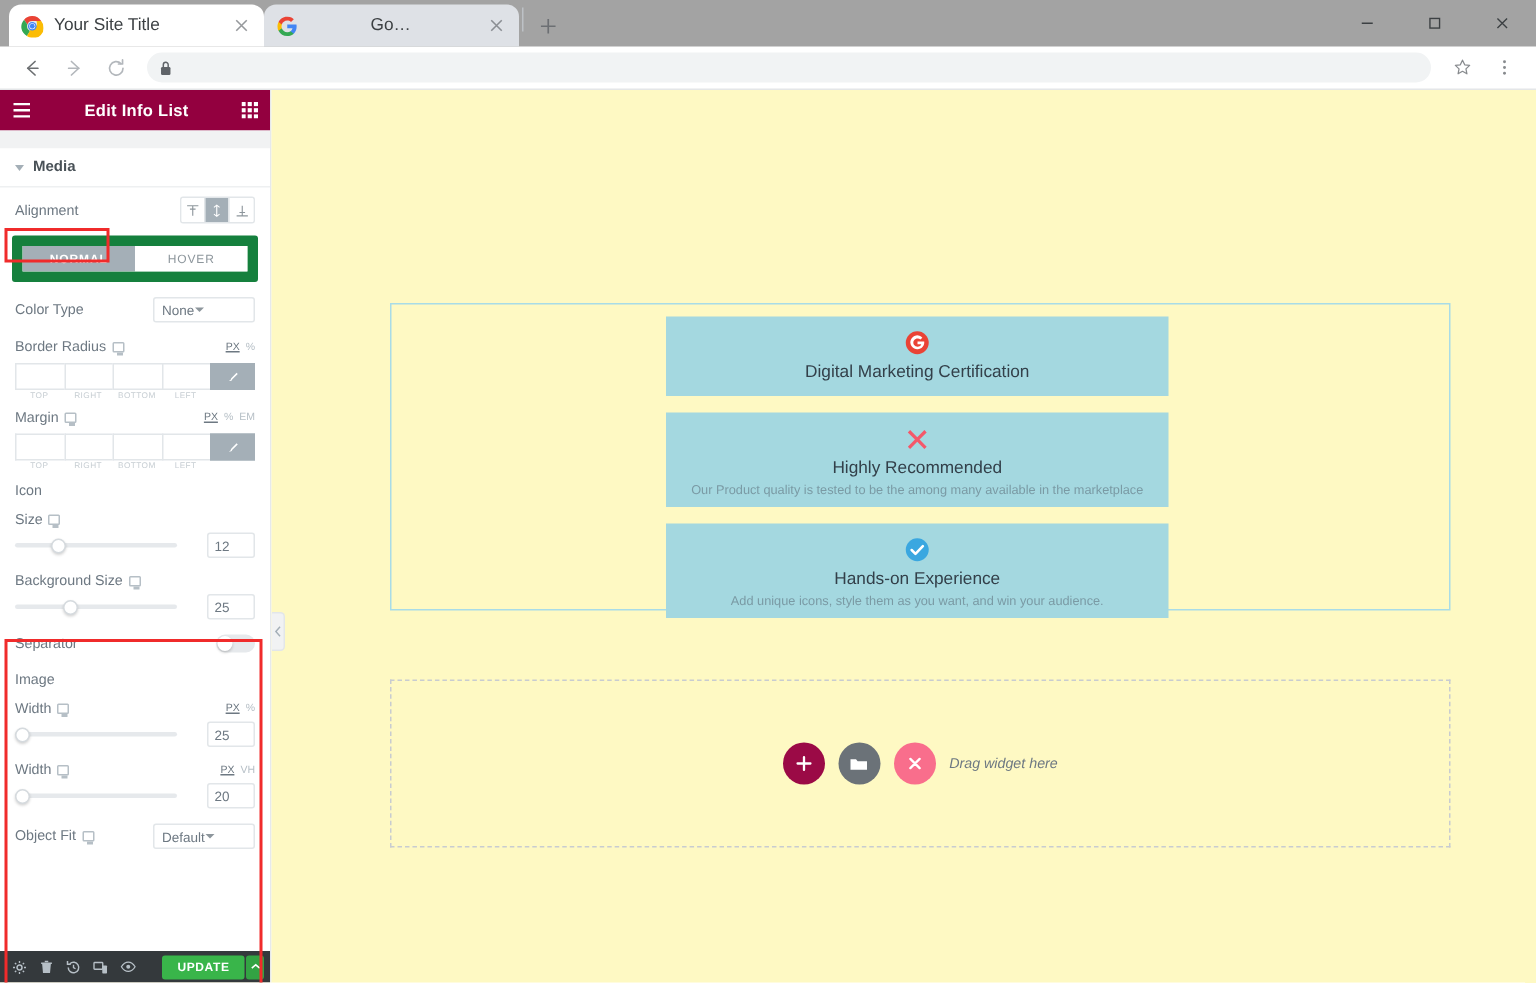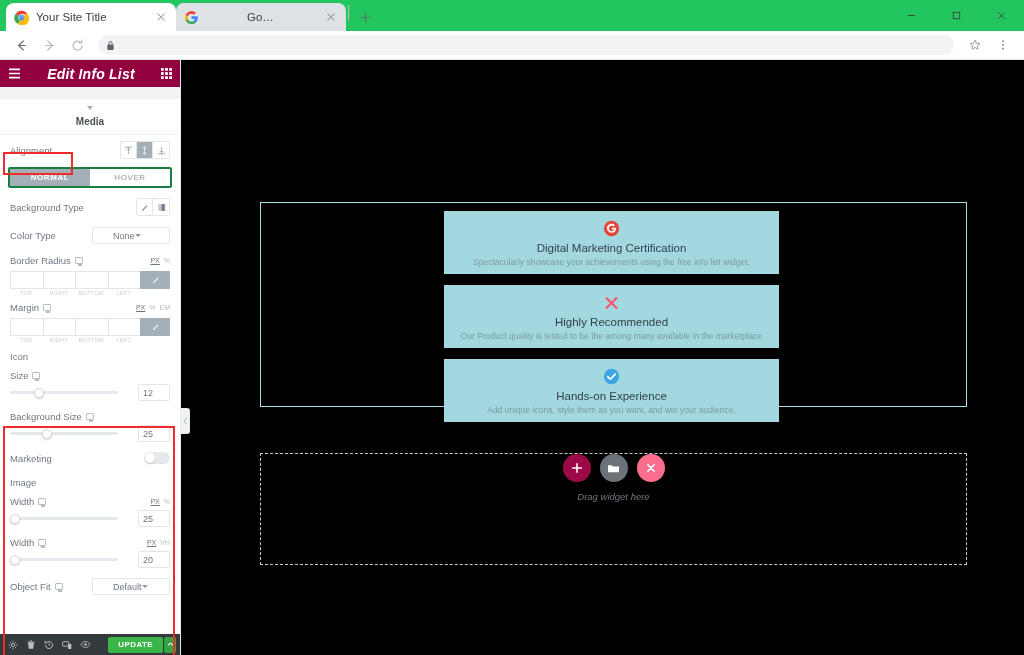--- a/index.html
+++ b/index.html
@@ -8,21 +8,21 @@
     width:1024px; height:655px;
     font-family:"Liberation Sans", sans-serif;
     background:#ffffff;
     overflow:hidden;
     position:relative;
   }
 
   
   .browser { position:absolute; inset:0; display:flex; flex-direction:column; }
   .tabstrip {
-    height:31px; background:#22c55e;
+    height:31px; background:#a3a3a3;
     display:flex; align-items:flex-end; padding-left:6px; position:relative;
   }
   .tab {
     height:28px; width:170px; display:flex; align-items:center;
     border-radius:8px 8px 0 0; padding:0 8px; gap:7px; font-size:11.5px; color:#3c4043;
     position:relative;
   }
   .tab.active { background:#ffffff; }
   .tab.inactive { background:#dee1e6;gap:48px; }
   .tab-favicon { width:15px; height:15px; flex:0 0 15px; display:block; }
@@ -50,31 +50,30 @@
 
   
   .panel {
     width:181px; flex:0 0 181px; background:#ffffff;
     display:flex; flex-direction:column; position:relative;
     border-right:1px solid #e6e9ec;
   }
   .panel-header {
     height:27px; background:#93003f; color:#fff;
     display:flex; align-items:center; justify-content:space-between;
-    padding:0 8px; font-size:14px; font-weight:bold; letter-spacing:.2px;font-style:italic;
+    padding:0 8px; font-size:11px; font-weight:bold; letter-spacing:.2px;
   }
   .panel-header .ph-title { flex:1; text-align:center; }
   .panel-tabs { height:12px; background:#f1f2f3; }
   .panel-body { flex:1; overflow:hidden; background:#fff; }
 
   .section-head {
     display:flex; align-items:center; gap:6px;
     padding:7px 10px; font-size:10px; color:#495157; font-weight:bold;
     border-bottom:1px solid #eef0f1;
-    flex-direction:column;
   }
   .caret { width:0;height:0; border-left:3.5px solid transparent;border-right:3.5px solid transparent;border-top:4px solid #a4afb7; }
 
   .hl-media {
     position:absolute; left:3px; top:92px; width:70px; height:23px;
     border:2px solid #f02b2b; pointer-events:none; z-index:9;
   }
   .hl-icon {
     position:absolute; left:3px; top:366px; width:172px; height:265px;
     border:2px solid #f02b2b; pointer-events:none; z-index:9;
@@ -86,44 +85,44 @@
   .resp-ico::after { content:""; position:absolute; left:2px; bottom:-3px; width:4px; height:2px; background:#b6bfc6; }
 
   .btn-group { display:flex; border:1px solid #e2e6e9; border-radius:2px; overflow:hidden; }
   .bg-btn {
     width:16px; height:16px; display:flex; align-items:center; justify-content:center;
     background:#fff; border-right:1px solid #e2e6e9; font-size:8px; color:#8d969c;
   }
   .bg-btn:last-child { border-right:none; }
   .bg-btn.sel { background:#a4afb7; color:#fff; }
 
-  .tabs2 { display:flex; margin:3px 8px 4px; border:2px solid #15803d; border-radius:2px; overflow:hidden; }
+  .tabs2 { display:flex; margin:3px 8px 4px; border:7px solid #15803d; border-radius:2px; overflow:hidden; }
   .tab2 { flex:1; text-align:center; font-size:8px; padding:4px 0; letter-spacing:.6px; color:#8d969c; background:#fff; }
   .tab2.sel { background:#a4afb7; color:#fff; font-weight:bold; }
 
   .unit-row { display:flex; gap:4px; font-size:7px; color:#b6bfc6; align-items:center; }
   .unit.sel { color:#6d7882; text-decoration:underline; }
 
   .dims { display:flex; margin:0 10px; }
   .dim-in {
     flex:1; height:18px; border:1px solid #e2e6e9; border-right:none;
     background:#fff; font-size:8px;
   }
   .dim-link {
     width:30px; height:18px; background:#a4afb7; display:flex; align-items:center; justify-content:center;
     border:1px solid #a4afb7;
   }
   .dim-labels { display:flex; margin:1px 10px 0; }
   .dim-labels span { flex:1; text-align:center; font-size:5.5px; color:#c7ced3; letter-spacing:.3px; }
   .dim-labels .sp { flex:0 0 30px; }
 
   .select {
-    width:78px; height:17px; border:1px solid #e2e6e9; border-radius:2px; background:#fff;
+    width:68px; height:17px; border:1px solid #e2e6e9; border-radius:2px; background:#fff;
     display:flex; align-items:center; 
-    padding:0 20px; font-size:9px; color:#6d7882;
+    padding:0 5px; font-size:9px; color:#6d7882;
   }
   .sel-caret { width:0;height:0;border-left:3px solid transparent;border-right:3px solid transparent;border-top:3.5px solid #8d969c; }
 
   .grp-title { font-size:9.5px; color:#6d7882; padding:8px 10px 2px; font-weight:normal; }
 
   .slider-row { display:flex; align-items:center; gap:20px; padding:3px 10px 4px; }
   .track { flex:1; height:3px; background:#e6e9ec; border-radius:2px; position:relative; }
   .knob { position:absolute; top:-3.5px; width:10px; height:10px; border-radius:50%; background:#fff; border:1px solid #d5dade; box-shadow:0 1px 2px rgba(0,0,0,.18); }
   .numbox {
     width:32px; height:17px; border:1px solid #e2e6e9; border-radius:2px; background:#fff;
@@ -148,38 +147,38 @@
   }
 
   .collapse-handle {
     position:absolute; left:181px; top:348px; width:9px; height:26px;
     background:#f1f2f3; border:1px solid #e2e6e9; border-left:none;
     border-radius:0 3px 3px 0; display:flex; align-items:center; justify-content:center;
     z-index:8;
   }
 
   
-  .canvas { flex:1; background:#000000; position:relative; }
+  .canvas { flex:1; background:#fef9c3; position:relative; }
 
   .section-box {
     position:absolute; left:79px; top:142px; width:707px; height:205px;
     border:1px solid #a8dce7;
   }
   .infolist { position:absolute; left:183px; top:8px; width:335px; }
   .info-item {
     background:#a4d8e0; margin-bottom:11px; padding:9px 0 7px; text-align:center;
   }
   .info-icon { margin:0 auto 5px; display:block; }
   .info-title { font-size:11.5px; color:#33404a; margin-bottom:3px; }
   .info-desc { font-size:8.5px; color:#7a9aa4; white-space:nowrap; }
 
   .dropzone {
     position:absolute; left:79px; top:393px; width:707px; height:112px;
-    border:1px dashed #c8ccd0; display:flex; flex-direction:column;
-    align-items:center; gap:9px;
+    border:1px dashed #c8ccd0; display:flex; 
+    align-items:center; justify-content:center; gap:9px;
   }
   .dz-btns { display:flex; gap:9px; }
   .dz-btn { width:28px; height:28px; border-radius:50%; display:flex; align-items:center; justify-content:center; }
   .dz-label { font-size:9.5px; color:#6d7882; font-style:italic; }
 </style>
 </head>
 <body>
 
 <div class="browser">
 
@@ -331,36 +330,20 @@
             </div>
           </div>
         </div>
 
         <div class="tabs2">
           <div class="tab2 sel">NORMAL</div>
           <div class="tab2">HOVER</div>
         </div>
 
 
-        <div class="row">
-          <span class="lbl">Background Type</span>
-          <div class="btn-group">
-            <div class="bg-btn">
-              <svg width="9" height="9" viewBox="0 0 12 12">
-                <path d="M2 10c1.5 0 2-1 2-2l5-5 1 1-5 5c0 1-1 1.8-3 1z" fill="#77808a"></path>
-              </svg>
-            </div>
-            <div class="bg-btn">
-              <svg width="9" height="9" viewBox="0 0 12 12">
-                <rect x="1.5" y="1.5" width="9" height="9" fill="#c7ced3"></rect>
-                <rect x="6" y="1.5" width="4.5" height="9" fill="#77808a"></rect>
-              </svg>
-            </div>
-          </div>
-        </div>
 
         <div class="row">
           <span class="lbl">Color Type</span>
           <div class="select">
             <span>None</span>
             <span class="sel-caret"></span>
           </div>
         </div>
 
         <div class="row">
@@ -444,21 +427,21 @@
           </span>
         </div>
         <div class="slider-row">
           <div class="track">
             <div class="knob" style="left:30%"></div>
           </div>
           <div class="numbox">25</div>
         </div>
 
         <div class="row">
-          <span class="lbl">Marketing</span>
+          <span class="lbl">Separator</span>
           <div class="toggle"></div>
         </div>
 
         <div class="grp-title">Image</div>
 
         <div class="row" style="padding-bottom:0">
           <span class="lbl">
             <span>Width</span>
             <span class="resp-ico"></span>
           </span>
@@ -559,21 +542,20 @@
 
       <div class="section-box">
         <div class="infolist">
 
           <div class="info-item">
             <svg class="info-icon" width="17" height="17" viewBox="0 0 20 20">
               <circle cx="10" cy="10" r="9" fill="#ea4335"></circle>
               <path d="M10.2 9v2.1h3a2.9 2.9 0 0 1-2.9 2.1 3.3 3.3 0 1 1 2.2-5.7l1.5-1.5A5.4 5.4 0 1 0 10.3 15c3.2 0 5.2-2.2 5.2-5.3 0-.4 0-.5-.1-.7z" fill="#ffffff"></path>
             </svg>
             <div class="info-title">Digital Marketing Certification</div>
-            <div class="info-desc">Spectacularly showcase your achievements using the free info list widget.</div>
           </div>
 
           <div class="info-item">
             <svg class="info-icon" width="17" height="17" viewBox="0 0 20 20">
               <path d="M4.4 3.2l5.6 5.6 5.6-5.6 1.8 1.8L11.8 10.6l5.6 5.6-1.8 1.8L10 12.4l-5.6 5.6-1.8-1.8 5.6-5.6L2.6 5z" fill="#f4586a"></path>
             </svg>
             <div class="info-title">Highly Recommended</div>
             <div class="info-desc">Our Product quality is tested to be the among many available in the marketplace</div>
           </div>
 

